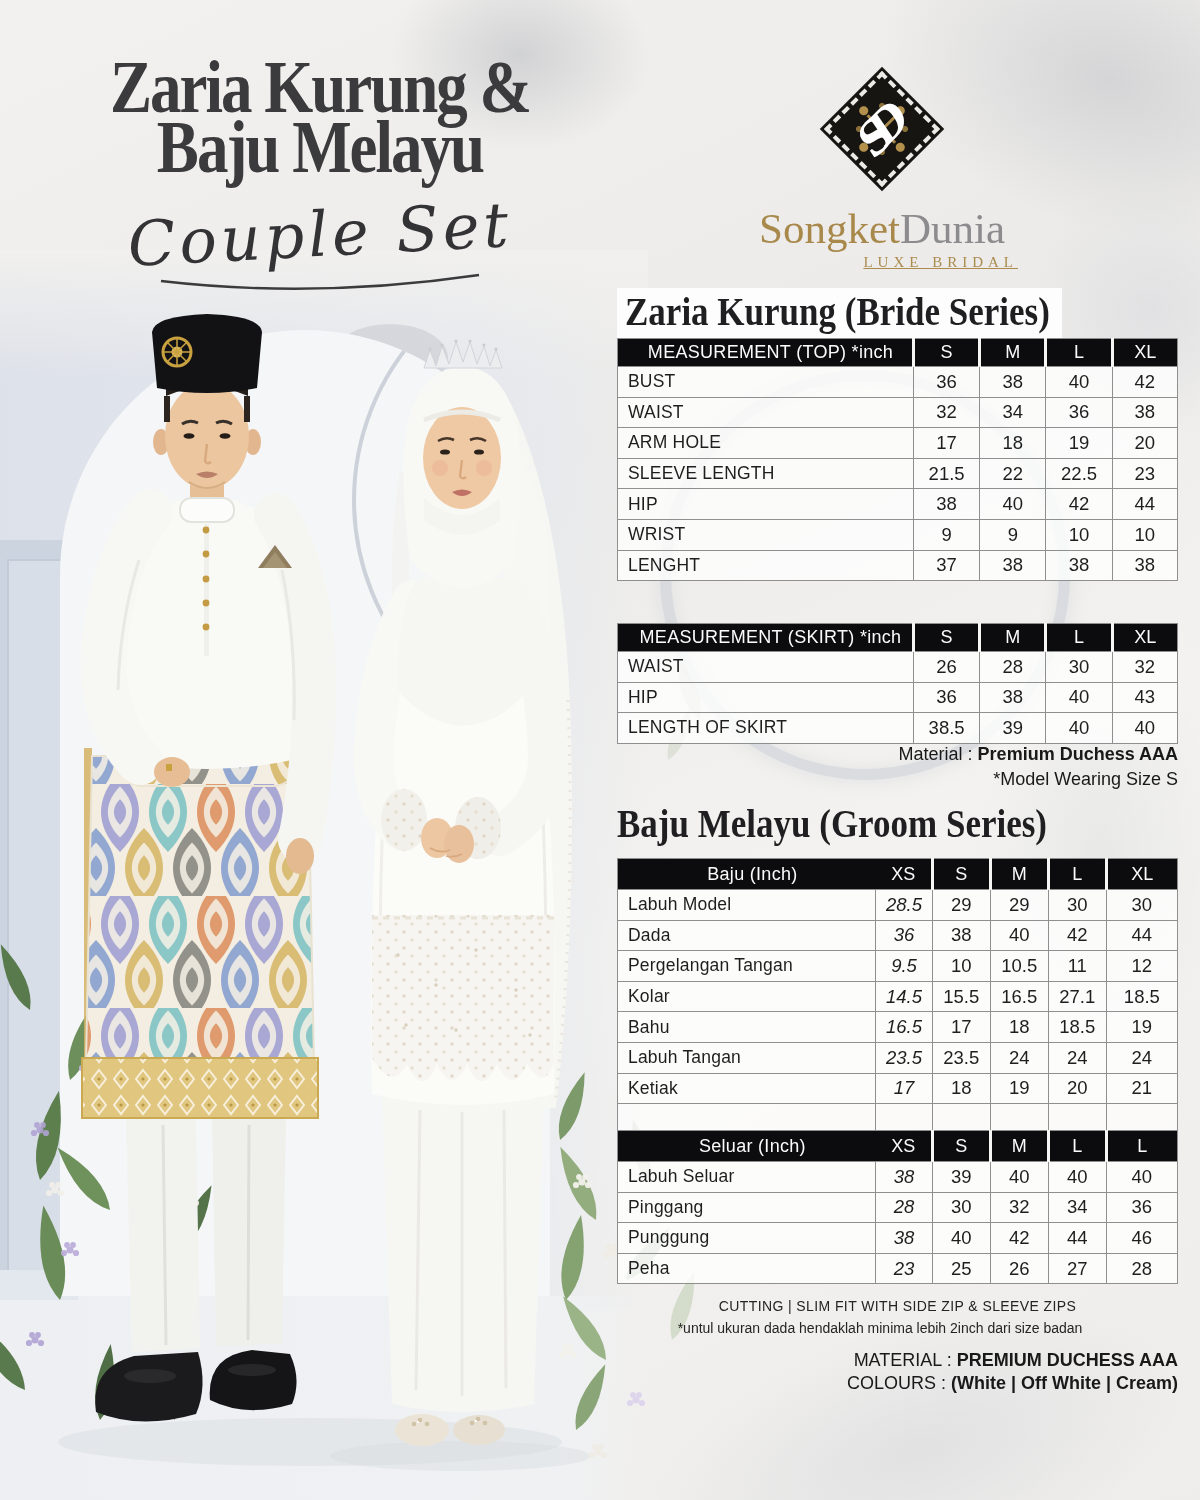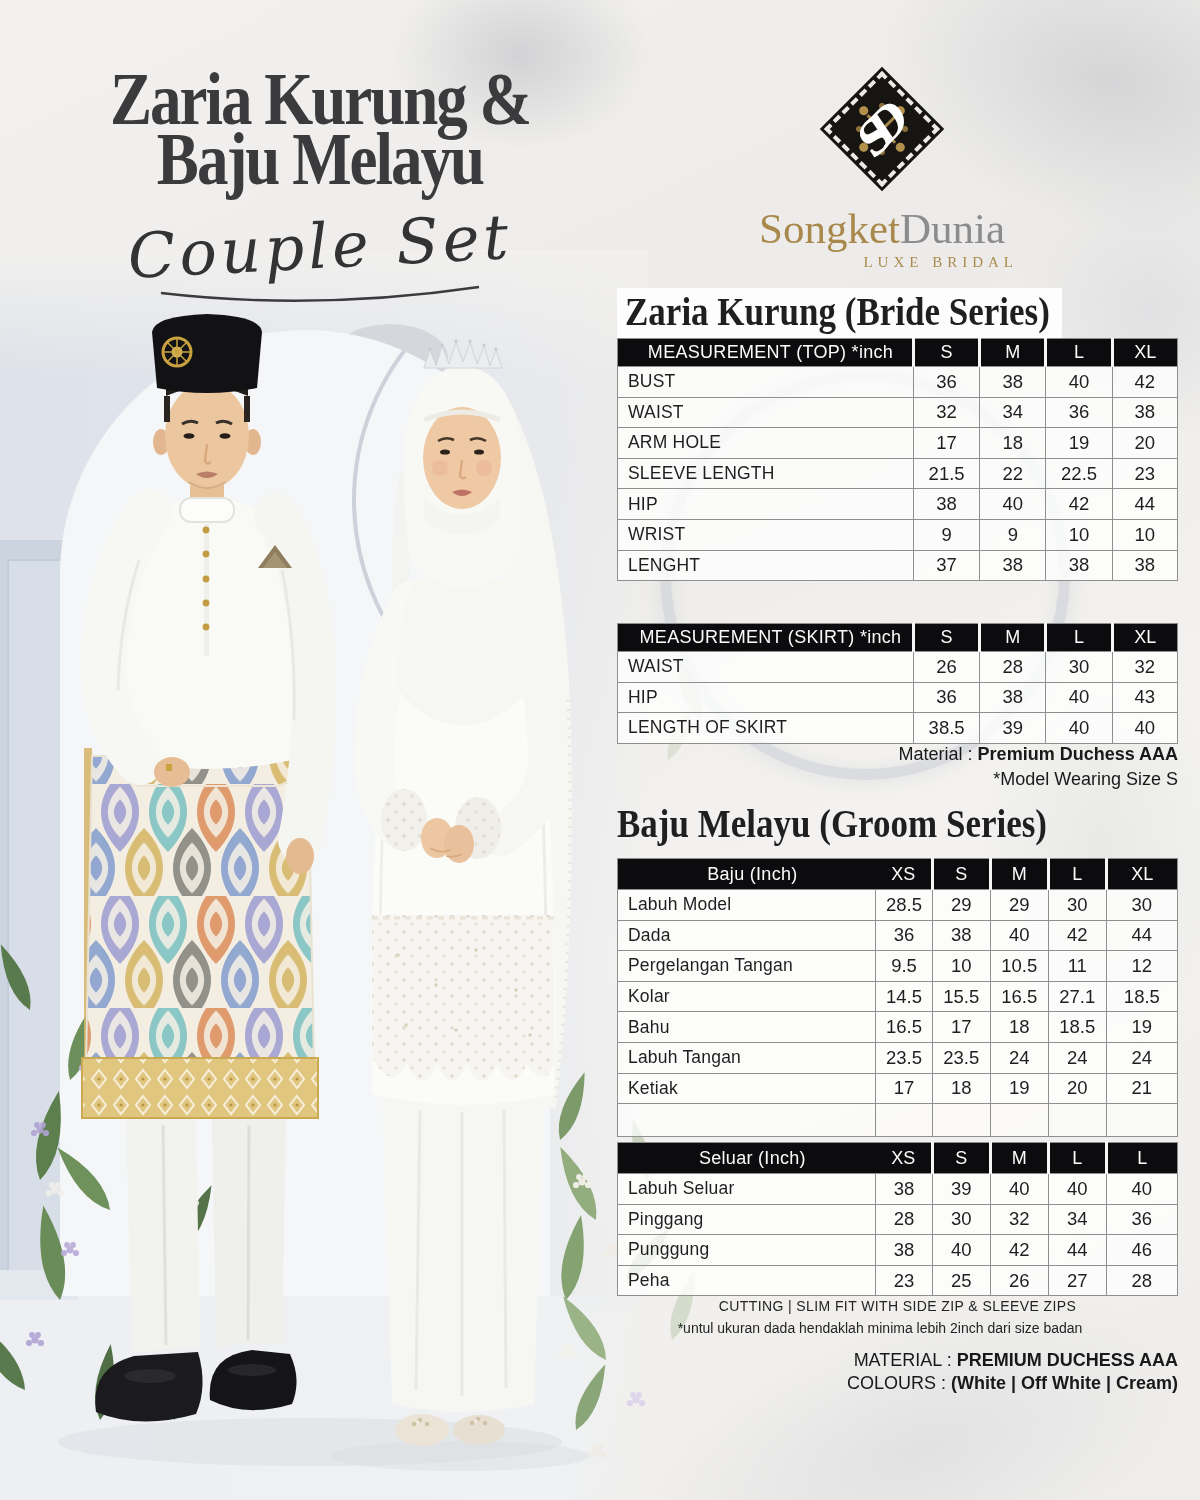--- a/index.html
+++ b/index.html
@@ -17,21 +17,21 @@
   .blob-d{left:640px;top:1320px;width:560px;height:260px;transform:rotate(-18deg);
           background:radial-gradient(closest-side,rgba(214,215,219,.55),rgba(214,215,219,0));}
   .blob-e{left:980px;top:640px;width:240px;height:420px;
           background:radial-gradient(closest-side,rgba(223,225,223,.5),rgba(223,225,223,0));}
   .ring-circle{position:absolute;left:660px;top:370px;width:410px;height:410px;border-radius:50%;
           border:11px solid rgba(203,207,215,.62);box-sizing:border-box;
           box-shadow:0 0 18px rgba(190,194,202,.35), inset 0 0 14px rgba(190,194,202,.3);}
   svg.photo{position:absolute;left:0;top:0;}
 
   
-  .title-block{position:absolute;left:40px;top:64px;width:560px;text-align:center;z-index:3;}
+  .title-block{position:absolute;left:40px;top:52px;width:560px;text-align:center;z-index:3;}
   .title-line{font-family:"Liberation Serif",serif;font-weight:700;font-size:63px;line-height:60px;
               letter-spacing:-2px;color:#3b3b3d;transform:scaleY(1.18);transform-origin:center top;}
   .title-script{margin-top:26px;font-family:"DejaVu Serif",serif;font-style:italic;font-weight:400;
               font-size:62px;color:#333335;letter-spacing:4px;transform:rotate(-3deg);}
   .title-swash{display:block;margin:2px auto 0;}
 
   
   .logo{position:absolute;left:722px;top:66px;width:320px;text-align:center;z-index:3;}
   .diamond-wrap{width:118px;height:118px;margin:4px auto 0;position:relative;}
   .diamond{position:absolute;left:18px;top:18px;width:82px;height:82px;transform:rotate(45deg);
@@ -48,21 +48,21 @@
        radial-gradient(circle at 74% 74%,#8a6f38 0 2.5px,rgba(0,0,0,0) 3.5px),
        linear-gradient(#a8894b,#a8894b) 50% 50%/58% 3px no-repeat,
        linear-gradient(#a8894b,#a8894b) 50% 50%/3px 58% no-repeat;}
   .monogram{position:absolute;inset:0;display:flex;align-items:center;justify-content:center;
        transform:rotate(-45deg);font-family:"DejaVu Serif",serif;font-style:italic;font-weight:700;
        font-size:44px;color:#fff;letter-spacing:-16px;text-indent:-14px;}
   .brand{margin-top:16px;font-family:"Liberation Serif",serif;font-size:43px;letter-spacing:0;}
   .brand-gold{color:#a8894b;font-family:Liberation Serif, serif;}
   .brand-gray{color:#8c8c8e;}
   .tagline{margin-top:1px;padding-right:24px;text-align:right;font-family:"Liberation Serif",serif;
-       font-size:15px;letter-spacing:5px;color:#ab8c4e;}
+       font-size:15px;letter-spacing:5px;color:#ab8c4e;text-decoration:underline;}
 
   
   .section-heading{position:absolute;margin:0;font-family:"Liberation Serif",serif;font-weight:700;
        font-size:35px;color:#1f1f21;letter-spacing:0;transform:scaleY(1.12);transform-origin:left top;
        z-index:3;white-space:nowrap;}
   #brideHeading{left:617px;top:288px;background:rgba(255,255,255,.88);padding:2px 12px 5px 8px;}
   #groomHeading{left:617px;top:800px;padding:2px 0 5px 0;}
 
   
   .size-table{position:absolute;left:617px;width:561px;border-collapse:collapse;table-layout:fixed;
@@ -75,27 +75,27 @@
        color:#1e1e1e;text-align:center;padding:0;height:29.6px;}
   .size-table td.lbl{text-align:left;padding-left:10px;font-size:17.5px;letter-spacing:.2px;}
   .t-bride th{height:27px;}
   .t-groom th{height:30px;}
   .t-bride th:nth-child(1){width:52.8%;}
   .t-bride th:nth-child(n+2){width:11.8%;}
   .t-groom th:nth-child(1){width:46%;}
   .t-groom th:nth-child(n+2){width:10.25%;}
   .t-groom th:last-child{width:12.9%;}
   .t-groom th:nth-child(2){border-left:none;}
-  .t-groom td:nth-child(2){border-left:none;}
+  .t-groom td:nth-child(2){border-left:none;font-style:italic;}
   .t-groom tr.empty td{height:32px;background:rgba(255,255,255,.5);}
   .t-groom tr.empty td:first-child{border-bottom:none;}
   #tableBrideTop{top:338px;}
   #tableBrideSkirt{top:623px;}
   #tableGroomBaju{top:858px;}
-  #tableGroomSeluar{top:1130px;margin-top:12px;}
+  #tableGroomSeluar{top:1130px;}
 
   
   .note{position:absolute;right:22px;margin:0;font-size:18px;color:#191919;z-index:3;white-space:nowrap;}
   .note b{font-weight:700;}
   #noteMaterialBride{top:744px;}
   #noteModel{top:769px;}
   .footline{position:absolute;left:617px;width:561px;margin:0;text-align:center;font-size:14px;
        color:#242424;z-index:3;white-space:nowrap;}
   #footCutting{top:1298px;letter-spacing:.4px;}
   #footNote{top:1320px;left:560px;width:640px;}

